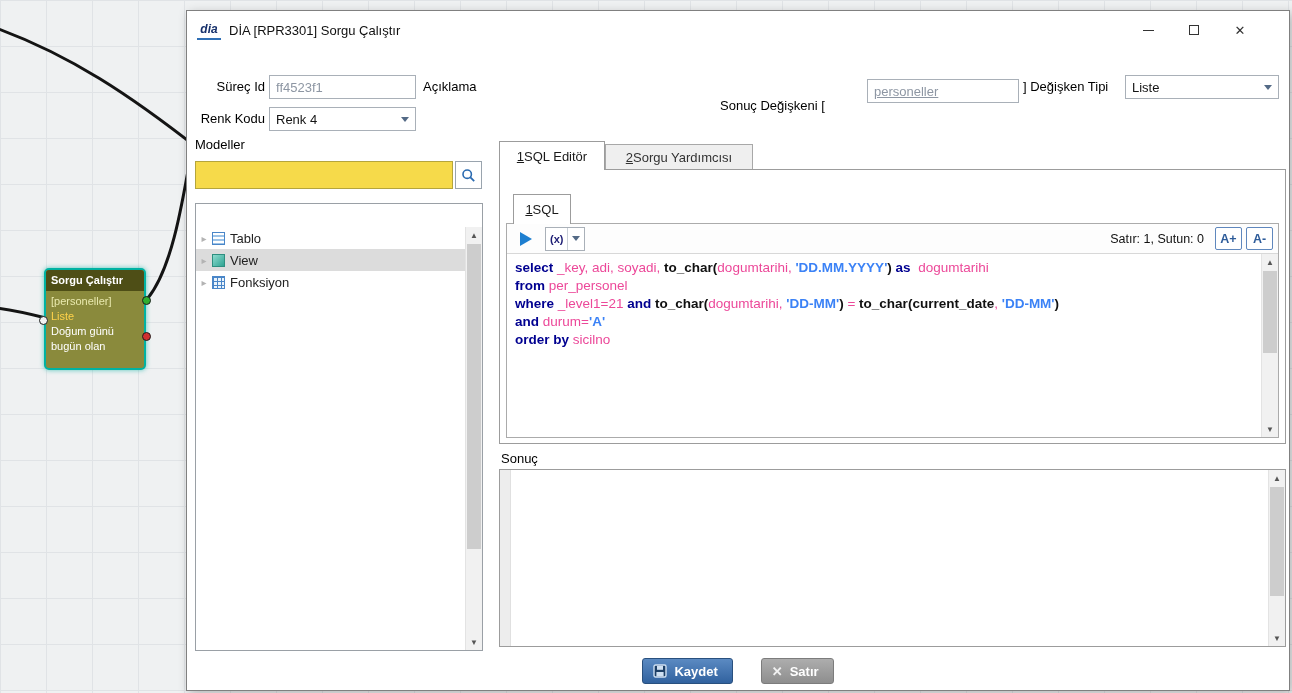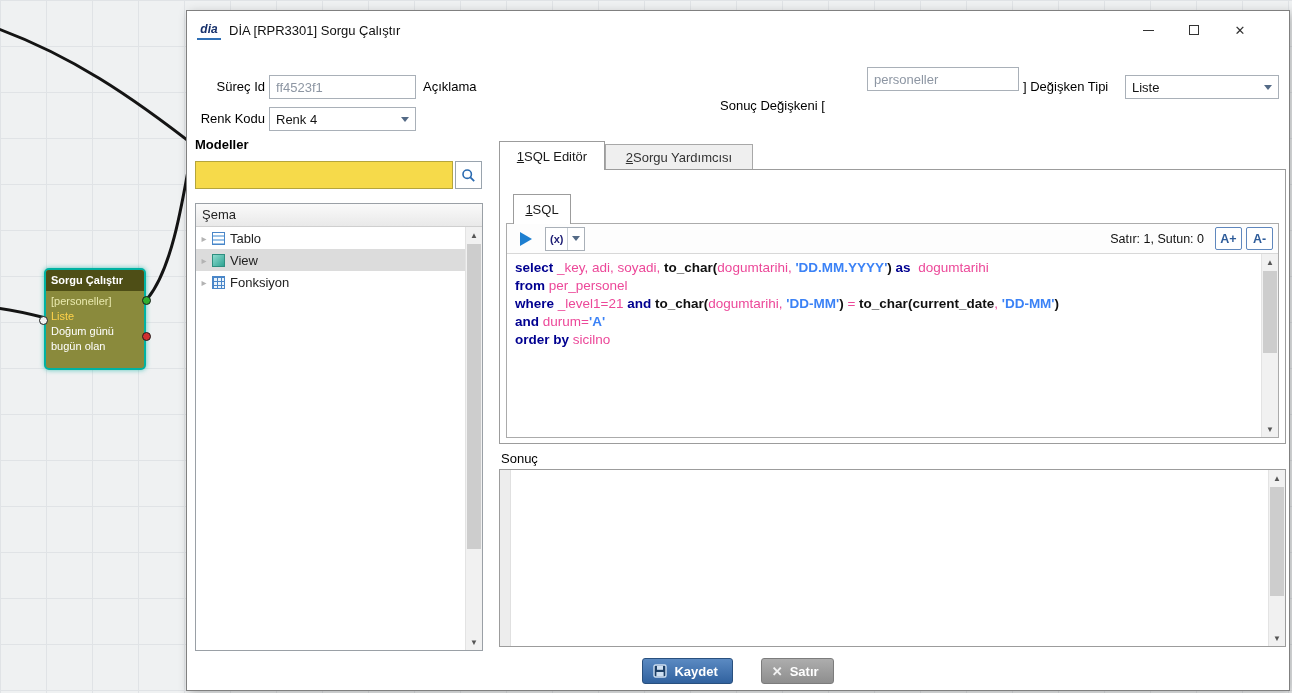--- a/index.html
+++ b/index.html
@@ -62,21 +62,21 @@
     font-family:"Liberation Sans",sans-serif;font-size:13px;padding:0 6px;
     color:#8d96a3;box-sizing:border-box;outline:none;
   }
   .combo{
     position:absolute;height:24px;border:1px solid #a9b0b8;background:#fff;
     display:flex;align-items:center;padding:0 6px;font-size:13px;color:#141414;box-sizing:border-box;
   }
   .combo-arrow{margin-left:auto;width:0;height:0;border-left:4px solid transparent;border-right:4px solid transparent;border-top:5px solid #546a86;}
 
   
-  .models-title{position:absolute;left:8px;top:126px;font-size:13px;color:#000;font-weight:bold;}
+  .models-title{position:absolute;left:8px;top:126px;font-size:13px;color:#000;}
   .search-input{
     position:absolute;left:8px;top:150px;width:258px;height:28px;box-sizing:border-box;
     border:1px solid #b5a53c;background:#f6da4a;outline:none;font-size:13px;padding:0 6px;
   }
   .search-btn{
     position:absolute;left:268px;top:150px;width:27px;height:28px;box-sizing:border-box;
     border:1px solid #9aa4ae;background:#fff;display:flex;align-items:center;justify-content:center;
   }
   .tree{
     position:absolute;left:8px;top:192px;width:288px;height:448px;box-sizing:border-box;
@@ -173,21 +173,21 @@
       <span class="win-btn">
           <span class="close-glyph">✕</span>
         </span>
     </span>
   </div>
 
   <div class="flabel r" style="left:10px;top:64px;width:68px;">Süreç Id</div>
   <input class="tinput" style="left: 82px; top: 64px; width: 147px;" value="ff4523f1">
   <div class="flabel" style="left:236px;top:64px;">Açıklama</div>
   <div class="flabel" style="left:533px;top:64px;margin-top:19px;">Sonuç Değişkeni [</div>
-  <input class="tinput" style="left: 680px; top: 56px; width: 152px;" value="personeller">
+  <input class="tinput" style="left: 680px; top: 68px; width: 152px; text-decoration: underline;" value="personeller">
   <div class="flabel" style="left:836px;top:64px;">] Değişken Tipi</div>
   <div class="combo" style="left:938px;top:64px;width:154px;">
     <span>Liste</span>
     <span class="combo-arrow"></span>
   </div>
 
   <div class="flabel r" style="left:10px;top:96px;width:68px;">Renk Kodu</div>
   <div class="combo" style="left:82px;top:96px;width:147px;">
     <span>Renk 4</span>
     <span class="combo-arrow"></span>
@@ -195,21 +195,20 @@
 
   <div class="models-title">Modeller</div>
   <input class="search-input" value="" style="">
   <div class="search-btn">
     <svg width="15" height="15" viewBox="0 0 15 15">
       <circle cx="6.2" cy="6.2" r="4.2" fill="none" stroke="#2a6ab0" stroke-width="1.6"></circle>
       <line x1="9.4" y1="9.4" x2="13.2" y2="13.2" stroke="#2a6ab0" stroke-width="1.8"></line>
     </svg>
   </div>
   <div class="tree">
-    <div class="tree-header">Şema</div>
     <div class="tree-rows" id="tree-items">
         <div class="tree-row">
           <span class="tree-arrow">▸</span>
           <span class="tree-icon table-icon"></span>
           <span>Tablo</span>
         </div>
         <div class="tree-row selected">
           <span class="tree-arrow">▸</span>
           <span class="tree-icon view-icon"></span>
           <span>View</span>

